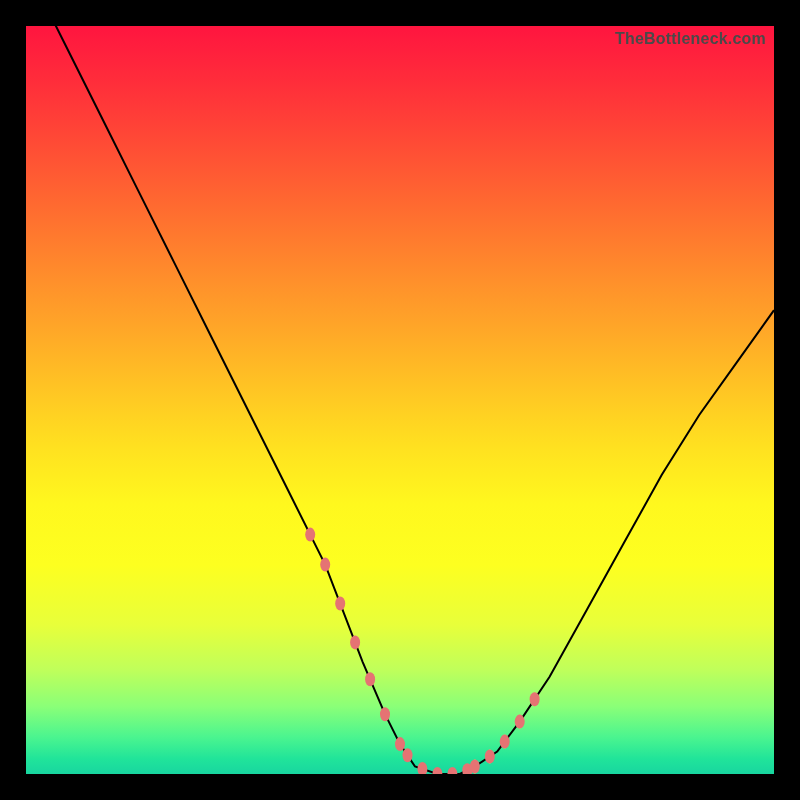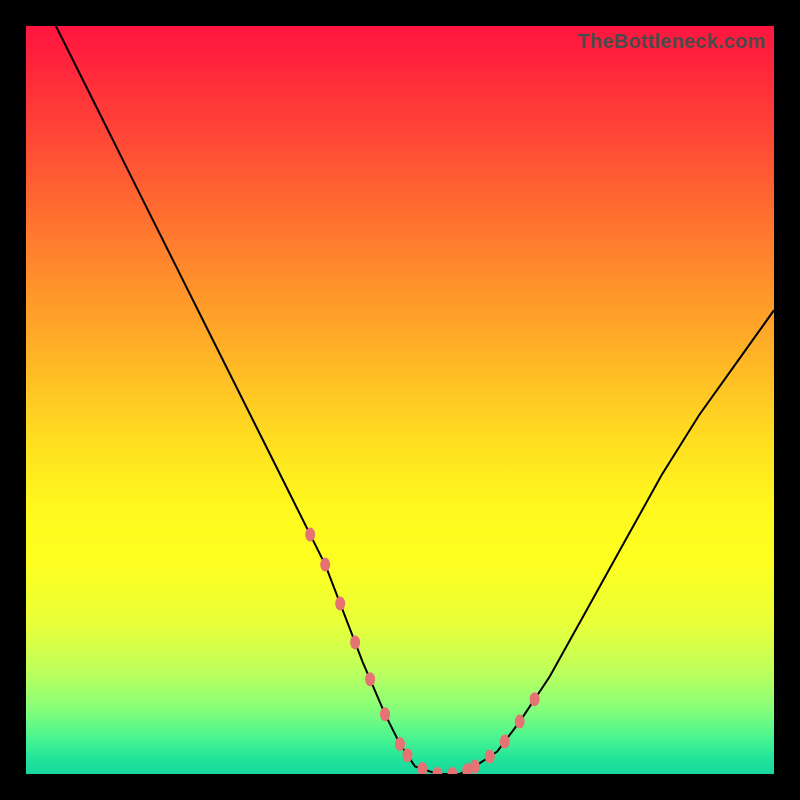--- a/index.html
+++ b/index.html
@@ -39,21 +39,21 @@
       #8aff78 91%,
       #4cf58f 95%,
       #20e49a 98%,
       #18d6a0 100%);
   }
   .watermark {
     position: absolute;
     top: 4px;
     right: 8px;
     color: #4a4a4a;
-    font-size: 20px;
+    font-size: 16px;
     font-weight: bold;
     letter-spacing: 0.2px;
     user-select: none;
   }
   svg.curve {
     position: absolute;
     left: 0;
     top: 0;
     width: 748px;
     height: 748px;

